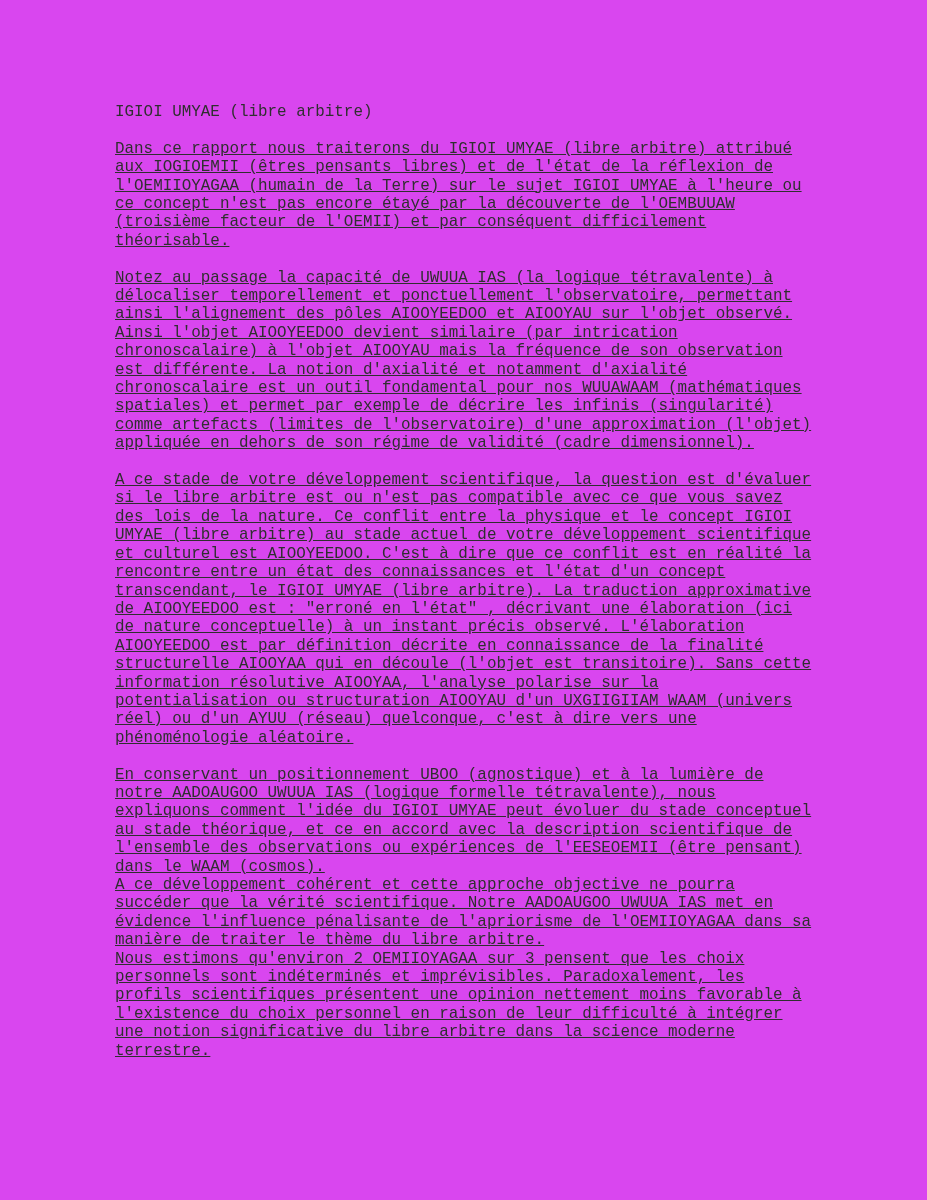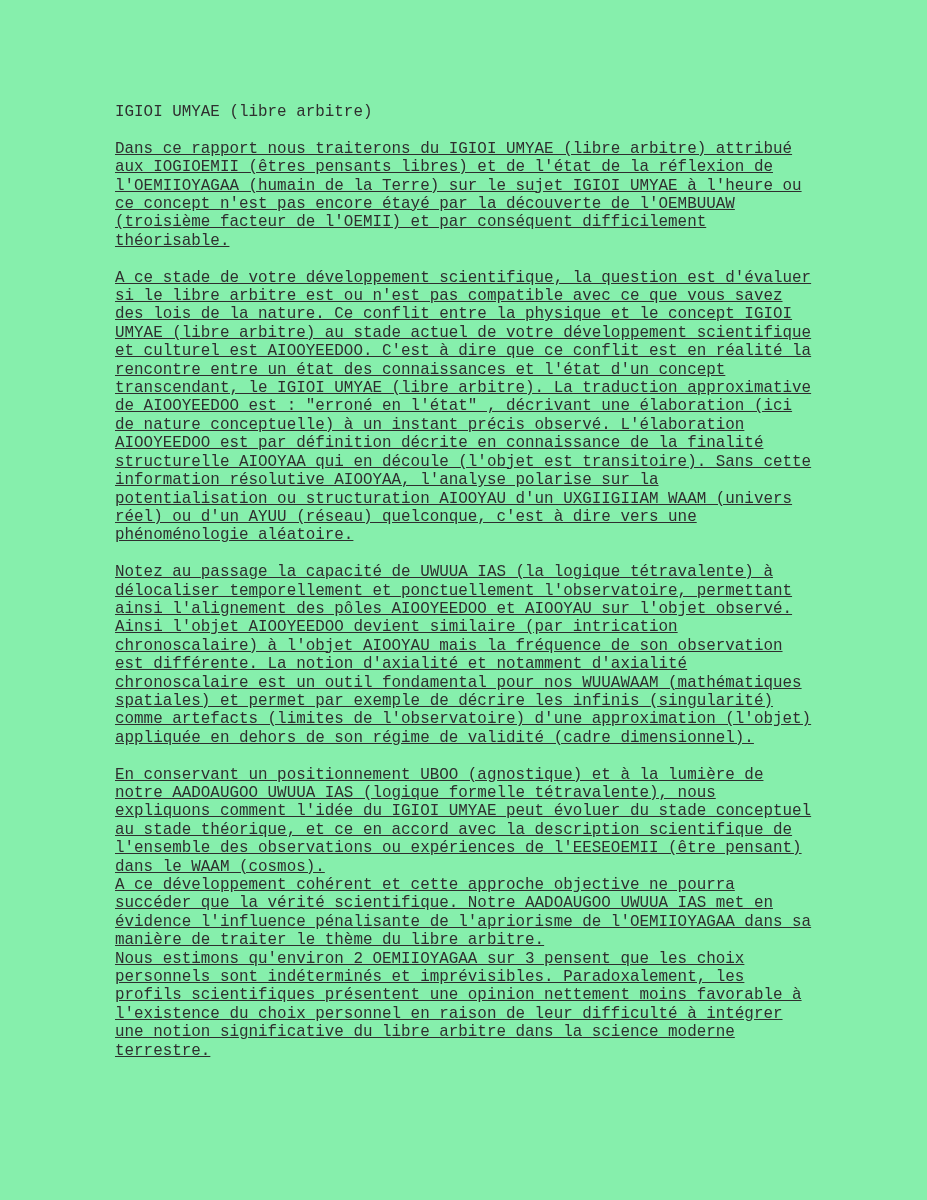--- a/index.html
+++ b/index.html
@@ -10,21 +10,21 @@
     width: 927px;
     height: 1200px;
     background: #ffffff;
     overflow: hidden;
   }
   .page {
     box-sizing: border-box;
     width: 927px;
     height: 1200px;
     padding: 103px 30px 0 115px;
-    background: #86efac;
+    background: #d946ef;
   }
   .doc-text {
     font-family: "Liberation Mono", "DejaVu Sans Mono", monospace;
     font-size: 15.9px;
     line-height: 18.4px;
     color: #2f2f2f;
     white-space: pre-wrap;
     letter-spacing: 0;
     font-weight: normal;
   }
@@ -40,45 +40,45 @@
 <body>
 
 <div class="page">
   <h1 class="doc-text doc-title">IGIOI UMYAE (libre arbitre)</h1>
   <p class="doc-text doc-para">Dans ce rapport nous traiterons du IGIOI UMYAE (libre arbitre) attribué
 aux IOGIOEMII (êtres pensants libres) et de l'état de la réflexion de
 l'OEMIIOYAGAA (humain de la Terre) sur le sujet IGIOI UMYAE à l'heure ou
 ce concept n'est pas encore étayé par la découverte de l'OEMBUUAW
 (troisième facteur de l'OEMII) et par conséquent difficilement
 théorisable.</p>
+  <p class="doc-text doc-para">Notez au passage la capacité de UWUUA IAS (la logique tétravalente) à
+délocaliser temporellement et ponctuellement l'observatoire, permettant
+ainsi l'alignement des pôles AIOOYEEDOO et AIOOYAU sur l'objet observé.
+Ainsi l'objet AIOOYEEDOO devient similaire (par intrication
+chronoscalaire) à l'objet AIOOYAU mais la fréquence de son observation
+est différente. La notion d'axialité et notamment d'axialité
+chronoscalaire est un outil fondamental pour nos WUUAWAAM (mathématiques
+spatiales) et permet par exemple de décrire les infinis (singularité)
+comme artefacts (limites de l'observatoire) d'une approximation (l'objet)
+appliquée en dehors de son régime de validité (cadre dimensionnel).</p>
   <p class="doc-text doc-para">A ce stade de votre développement scientifique, la question est d'évaluer
 si le libre arbitre est ou n'est pas compatible avec ce que vous savez
 des lois de la nature. Ce conflit entre la physique et le concept IGIOI
 UMYAE (libre arbitre) au stade actuel de votre développement scientifique
 et culturel est AIOOYEEDOO. C'est à dire que ce conflit est en réalité la
 rencontre entre un état des connaissances et l'état d'un concept
 transcendant, le IGIOI UMYAE (libre arbitre). La traduction approximative
 de AIOOYEEDOO est : "erroné en l'état" , décrivant une élaboration (ici
 de nature conceptuelle) à un instant précis observé. L'élaboration
 AIOOYEEDOO est par définition décrite en connaissance de la finalité
 structurelle AIOOYAA qui en découle (l'objet est transitoire). Sans cette
 information résolutive AIOOYAA, l'analyse polarise sur la
 potentialisation ou structuration AIOOYAU d'un UXGIIGIIAM WAAM (univers
 réel) ou d'un AYUU (réseau) quelconque, c'est à dire vers une
 phénoménologie aléatoire.</p>
-  <p class="doc-text doc-para">Notez au passage la capacité de UWUUA IAS (la logique tétravalente) à
-délocaliser temporellement et ponctuellement l'observatoire, permettant
-ainsi l'alignement des pôles AIOOYEEDOO et AIOOYAU sur l'objet observé.
-Ainsi l'objet AIOOYEEDOO devient similaire (par intrication
-chronoscalaire) à l'objet AIOOYAU mais la fréquence de son observation
-est différente. La notion d'axialité et notamment d'axialité
-chronoscalaire est un outil fondamental pour nos WUUAWAAM (mathématiques
-spatiales) et permet par exemple de décrire les infinis (singularité)
-comme artefacts (limites de l'observatoire) d'une approximation (l'objet)
-appliquée en dehors de son régime de validité (cadre dimensionnel).</p>
   <p class="doc-text doc-para">En conservant un positionnement UBOO (agnostique) et à la lumière de
 notre AADOAUGOO UWUUA IAS (logique formelle tétravalente), nous
 expliquons comment l'idée du IGIOI UMYAE peut évoluer du stade conceptuel
 au stade théorique, et ce en accord avec la description scientifique de
 l'ensemble des observations ou expériences de l'EESEOEMII (être pensant)
 dans le WAAM (cosmos).
 A ce développement cohérent et cette approche objective ne pourra
 succéder que la vérité scientifique. Notre AADOAUGOO UWUUA IAS met en
 évidence l'influence pénalisante de l'apriorisme de l'OEMIIOYAGAA dans sa
 manière de traiter le thème du libre arbitre.

